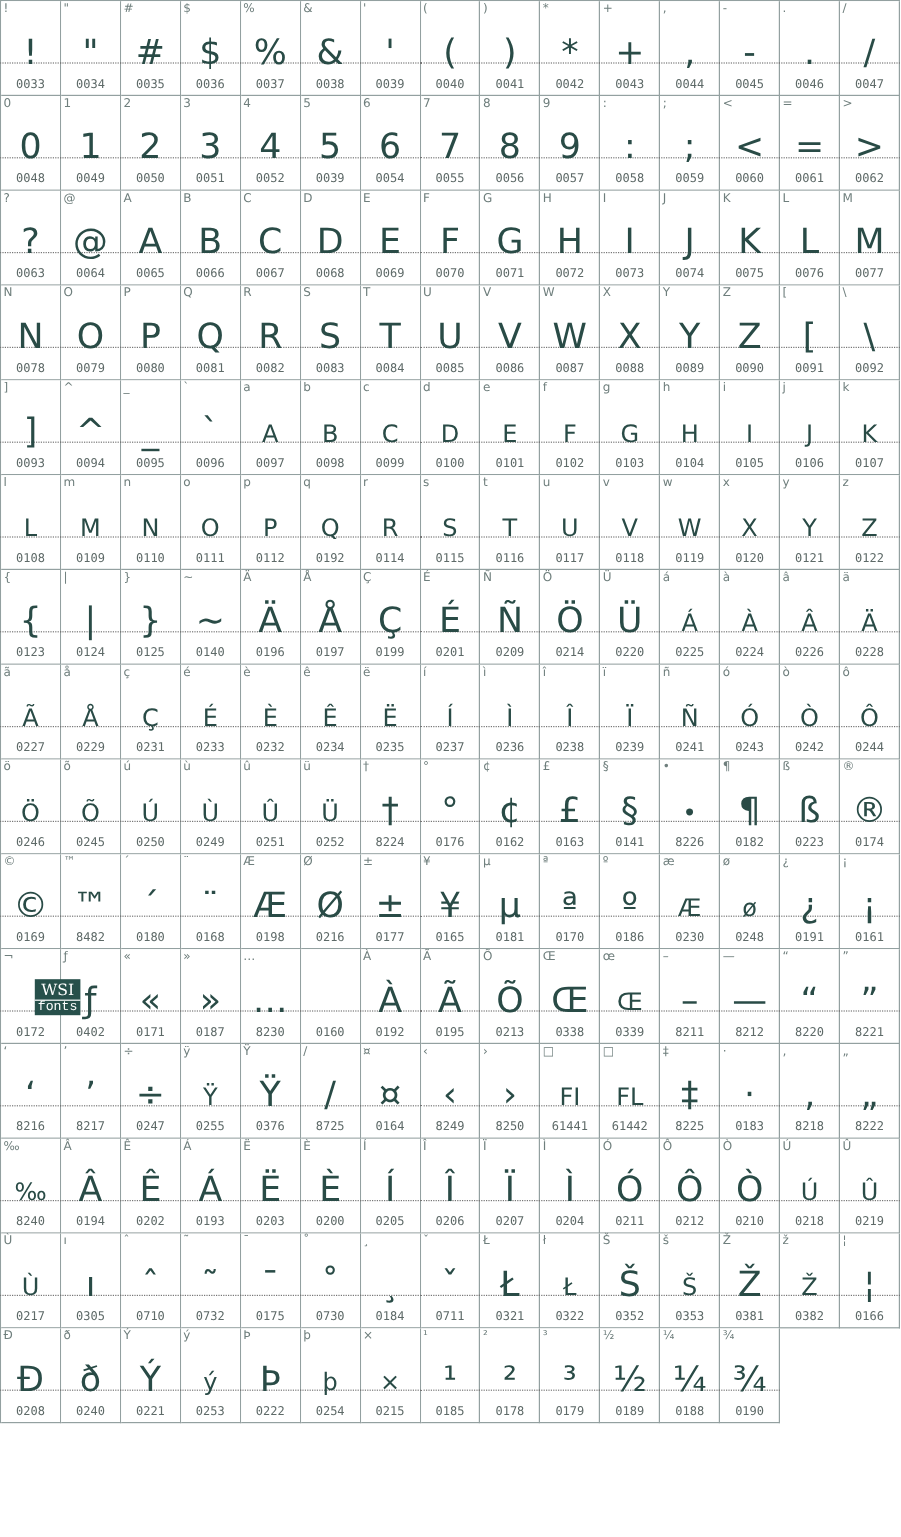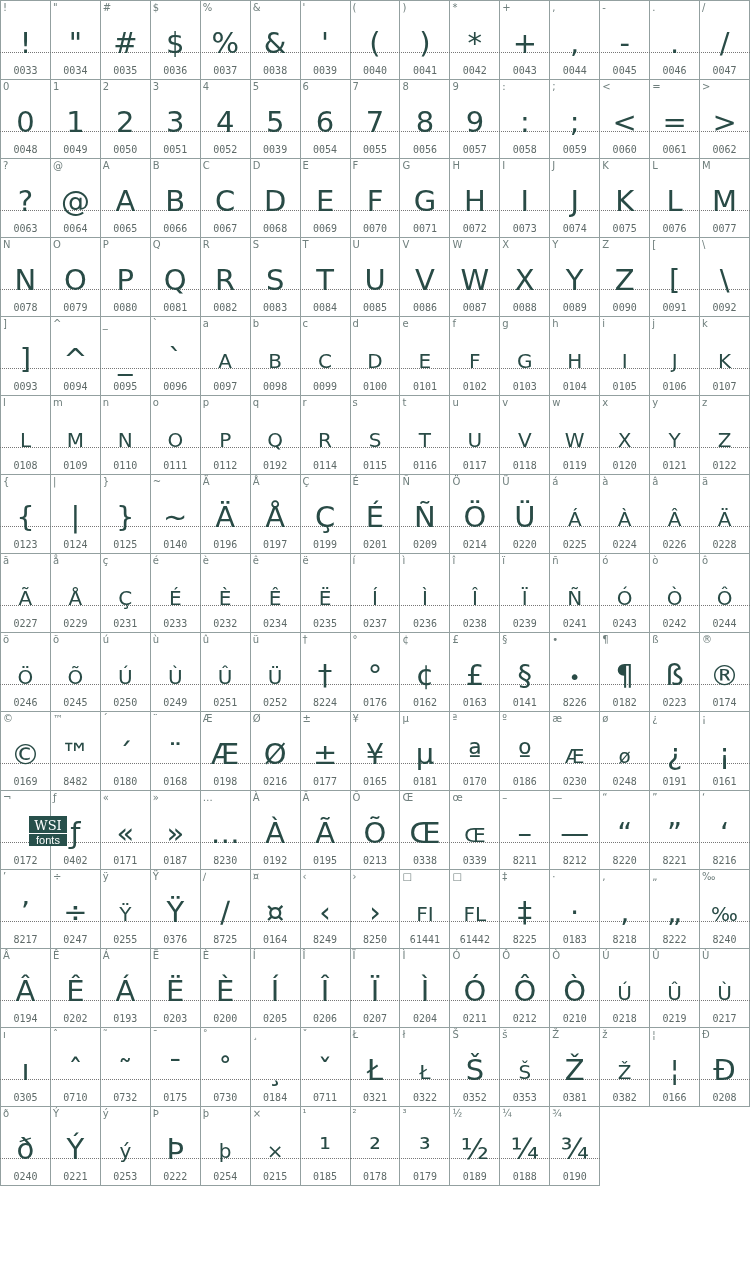--- a/index.html
+++ b/index.html
@@ -66,21 +66,21 @@
     z-index: 2;
     margin-left: 24px;
   }
   .logo-box .l1 {
     display: block; font-size: 13px; line-height: 1;
     border-bottom: 1px solid #ffffff; padding-bottom: 1px;
     font-family: "DejaVu Serif", serif;
   }
   .logo-box .l2 {
     display: block; font-size: 11px; line-height: 1; margin-top: 1px;
-    font-family: Liberation Sans, sans-serif;
+    font-family: Liberation Mono, monospace;
   }
 </style>
 </head>
 <body>
 
 <div class="charmap">
     <div class="cell">
       <span class="label">!</span>
       <span class="baseline"></span>
       <span class="glyph">!</span>
@@ -1007,20 +1007,25 @@
       <span class="glyph">»</span>
       <span class="code">0187</span>
     </div>
     <div class="cell">
       <span class="label">…</span>
       <span class="baseline"></span>
       <span class="glyph">…</span>
       <span class="code">8230</span>
     </div>
     <div class="cell">
+      <span class="label"></span>
+      <span class="baseline"></span>
+      <span class="code">0160</span>
+    </div>
+    <div class="cell">
       <span class="label">À</span>
       <span class="baseline"></span>
       <span class="glyph">À</span>
       <span class="code">0192</span>
     </div>
     <div class="cell">
       <span class="label">Ã</span>
       <span class="baseline"></span>
       <span class="glyph">Ã</span>
       <span class="code">0195</span>

